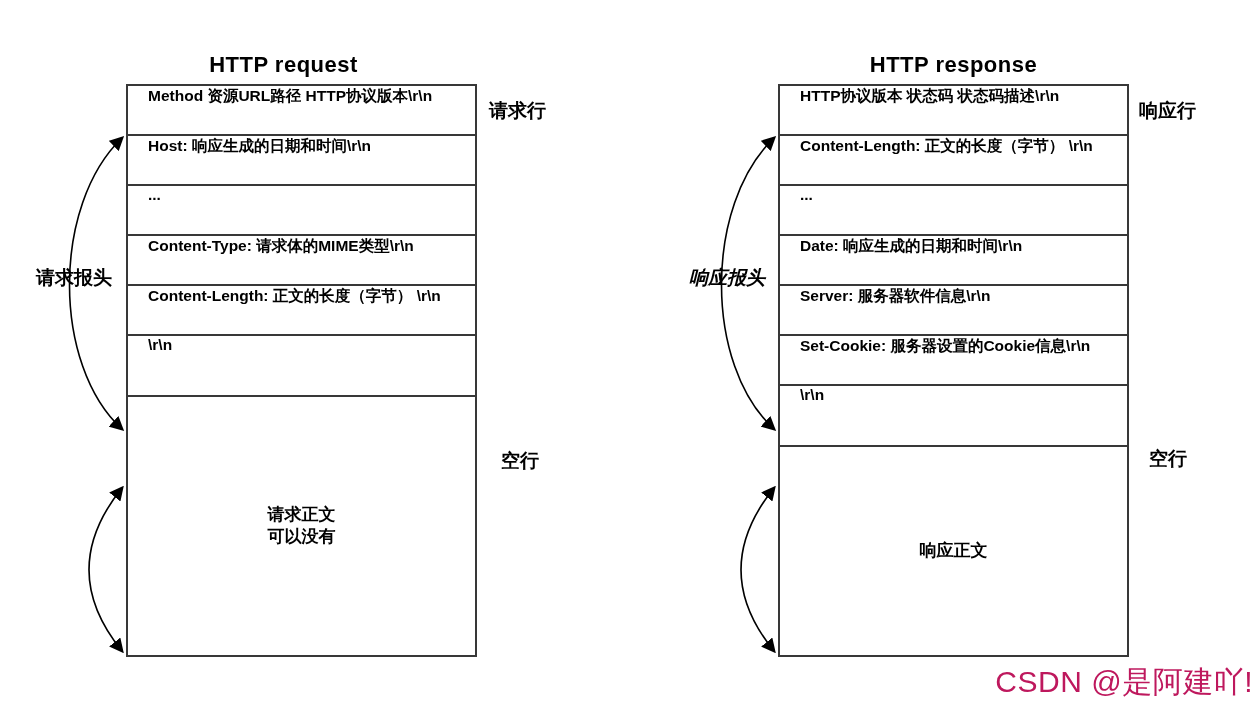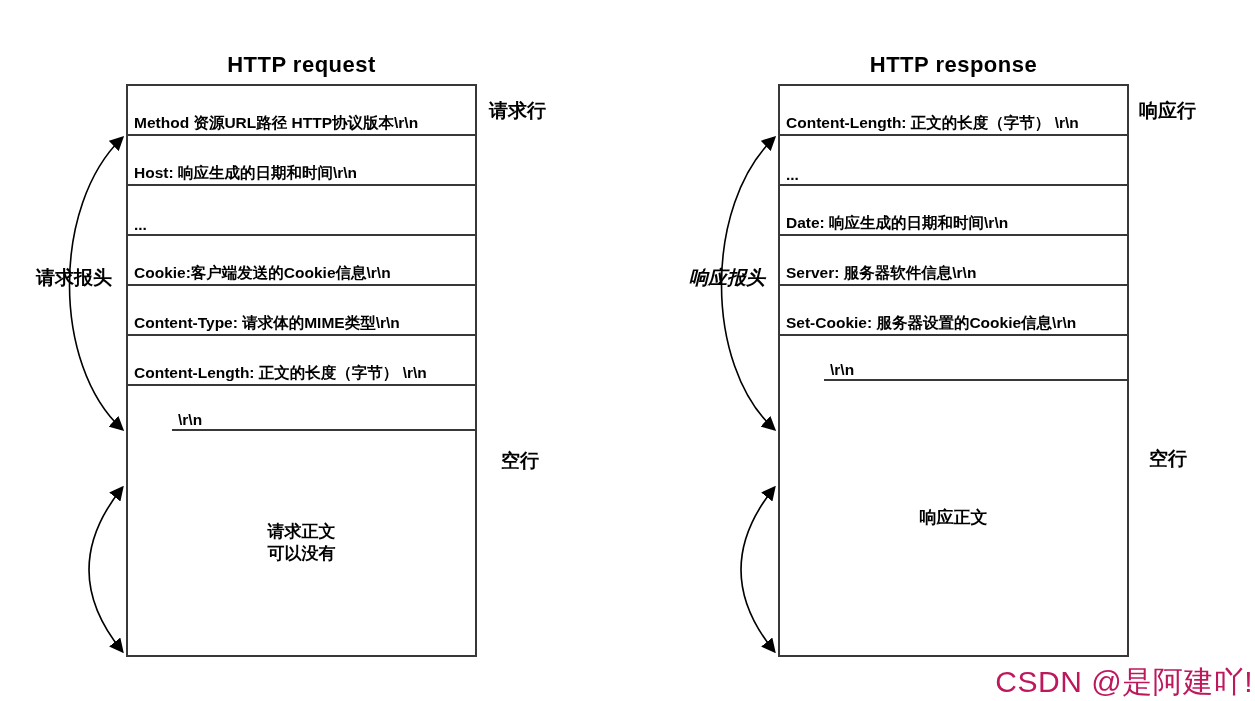--- a/index.html
+++ b/index.html
@@ -24,28 +24,28 @@
     position:absolute;
     width:351px;height:573px;
     border:2px solid #383838;
     box-sizing:border-box;
     display:flex;flex-direction:column;
     background:#fff;
   }
   .row{
     box-sizing:border-box;
     border-bottom:2px solid #383838;
-    display:flex;align-items:flex-end;
-    padding-left:6px;
+    display:flex;align-items:flex-start;
+    padding-left:20px;
     font-size:15.5px;font-weight:bold;
     white-space:nowrap;
     overflow:hidden;
   }
   .row.h50{height:50px;}
-  .row.h49{height:45px;margin-left:44px;}
+  .row.h49{height:61px;}
   .row.body{
     flex:1;border-bottom:none;
     justify-content:center;align-items:center;
     padding-left:0;
     text-align:center;
     font-size:17px;
   }
   .body-lines span{display:block;line-height:1.3;}
   .side-label{
     position:absolute;
@@ -75,34 +75,31 @@
 
     <path d="M 122,138 C 52,205 52,365 122,429" fill="none" stroke="#000" stroke-width="1.6" marker-start="url(#arrow)" marker-end="url(#arrow)"></path>
 
     <path d="M 122,488 Q 56,570 122,651" fill="none" stroke="#000" stroke-width="1.6" marker-start="url(#arrow)" marker-end="url(#arrow)"></path>
 
     <path d="M 774,138 C 704,205 704,365 774,429" fill="none" stroke="#000" stroke-width="1.6" marker-start="url(#arrow)" marker-end="url(#arrow)"></path>
 
     <path d="M 774,488 Q 708,570 774,651" fill="none" stroke="#000" stroke-width="1.6" marker-start="url(#arrow)" marker-end="url(#arrow)"></path>
   </svg>
 
-  <div class="title" style="left:126px;top:52px;">HTTP request</div>
+  <div class="title" style="left:108px;top:52px;">HTTP request</div>
 
   <div class="msg-table" style="left:126px;top:84px;">
     <div class="row h50">
         <span>Method 资源URL路径 HTTP协议版本\r\n</span>
       </div>
     <div class="row h50">
         <span>Host: 响应生成的日期和时间\r\n</span>
       </div>
     <div class="row h50">
         <span>...</span>
-      </div>
-    <div class="row h50">
-        <span>Cookie:客户端发送的Cookie信息\r\n</span>
       </div>
     <div class="row h50">
         <span>Content-Type: 请求体的MIME类型\r\n</span>
       </div>
     <div class="row h50">
         <span>Content-Length: 正文的长度（字节） \r\n</span>
       </div>
     <div class="row h49">
         <span>\r\n</span>
       </div>
@@ -114,20 +111,23 @@
     </div>
   </div>
 
   <div class="side-label" style="left:489px;top:98px;">请求行</div>
   <div class="side-label" style="left:36px;top:265px;">请求报头</div>
   <div class="side-label" style="left:501px;top:448px;">空行</div>
 
   <div class="title" style="left:778px;top:52px;">HTTP response</div>
 
   <div class="msg-table" style="left:778px;top:84px;">
+    <div class="row h50">
+        <span>HTTP协议版本 状态码 状态码描述\r\n</span>
+      </div>
     <div class="row h50">
         <span>Content-Length: 正文的长度（字节） \r\n</span>
       </div>
     <div class="row h50">
         <span>...</span>
       </div>
     <div class="row h50">
         <span>Date: 响应生成的日期和时间\r\n</span>
       </div>
     <div class="row h50">

